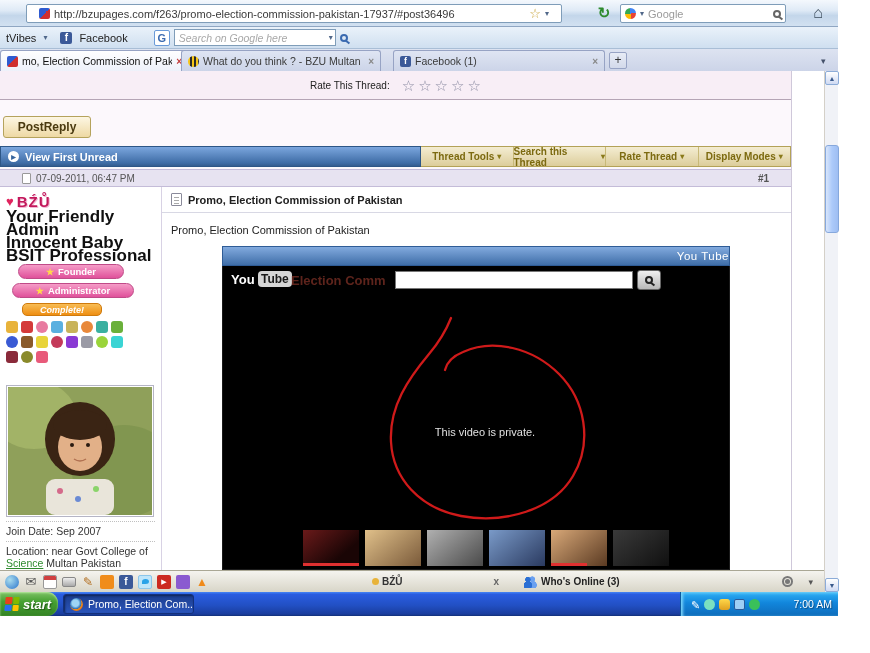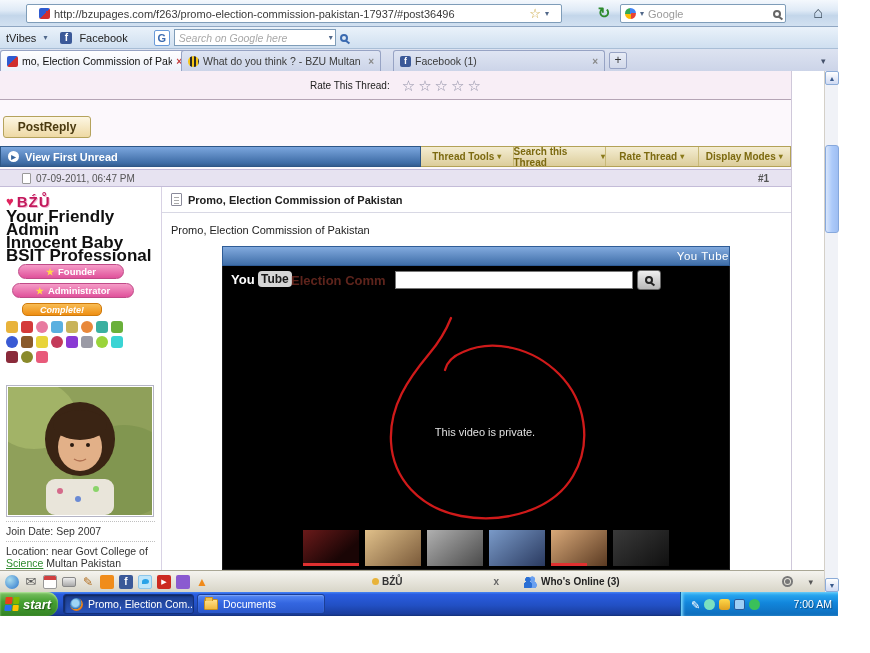--- a/index.html
+++ b/index.html
@@ -478,24 +478,20 @@
             <span class="wf wf2"></span>
             <span class="wf wf3"></span>
             <span class="wf wf4"></span>
         </span>
         <span>start</span>
       </div>
       <div class="task task-active">
         <span class="ff-ic"></span>
         <span>Promo, Election Com...</span>
       </div>
-      <div class="task task-idle">
-        <span class="folder-ic"></span>
-        <span>Documents</span>
-      </div>
       <div class="tray">
         <span class="tic tic-pen">✎</span>
         <span class="tic tic-msn"></span>
         <span class="tic tic-shield"></span>
         <span class="tic tic-net"></span>
         <span class="tic tic-av"></span>
         <span class="clock">7:00 AM</span>
       </div>
     </div>
 

